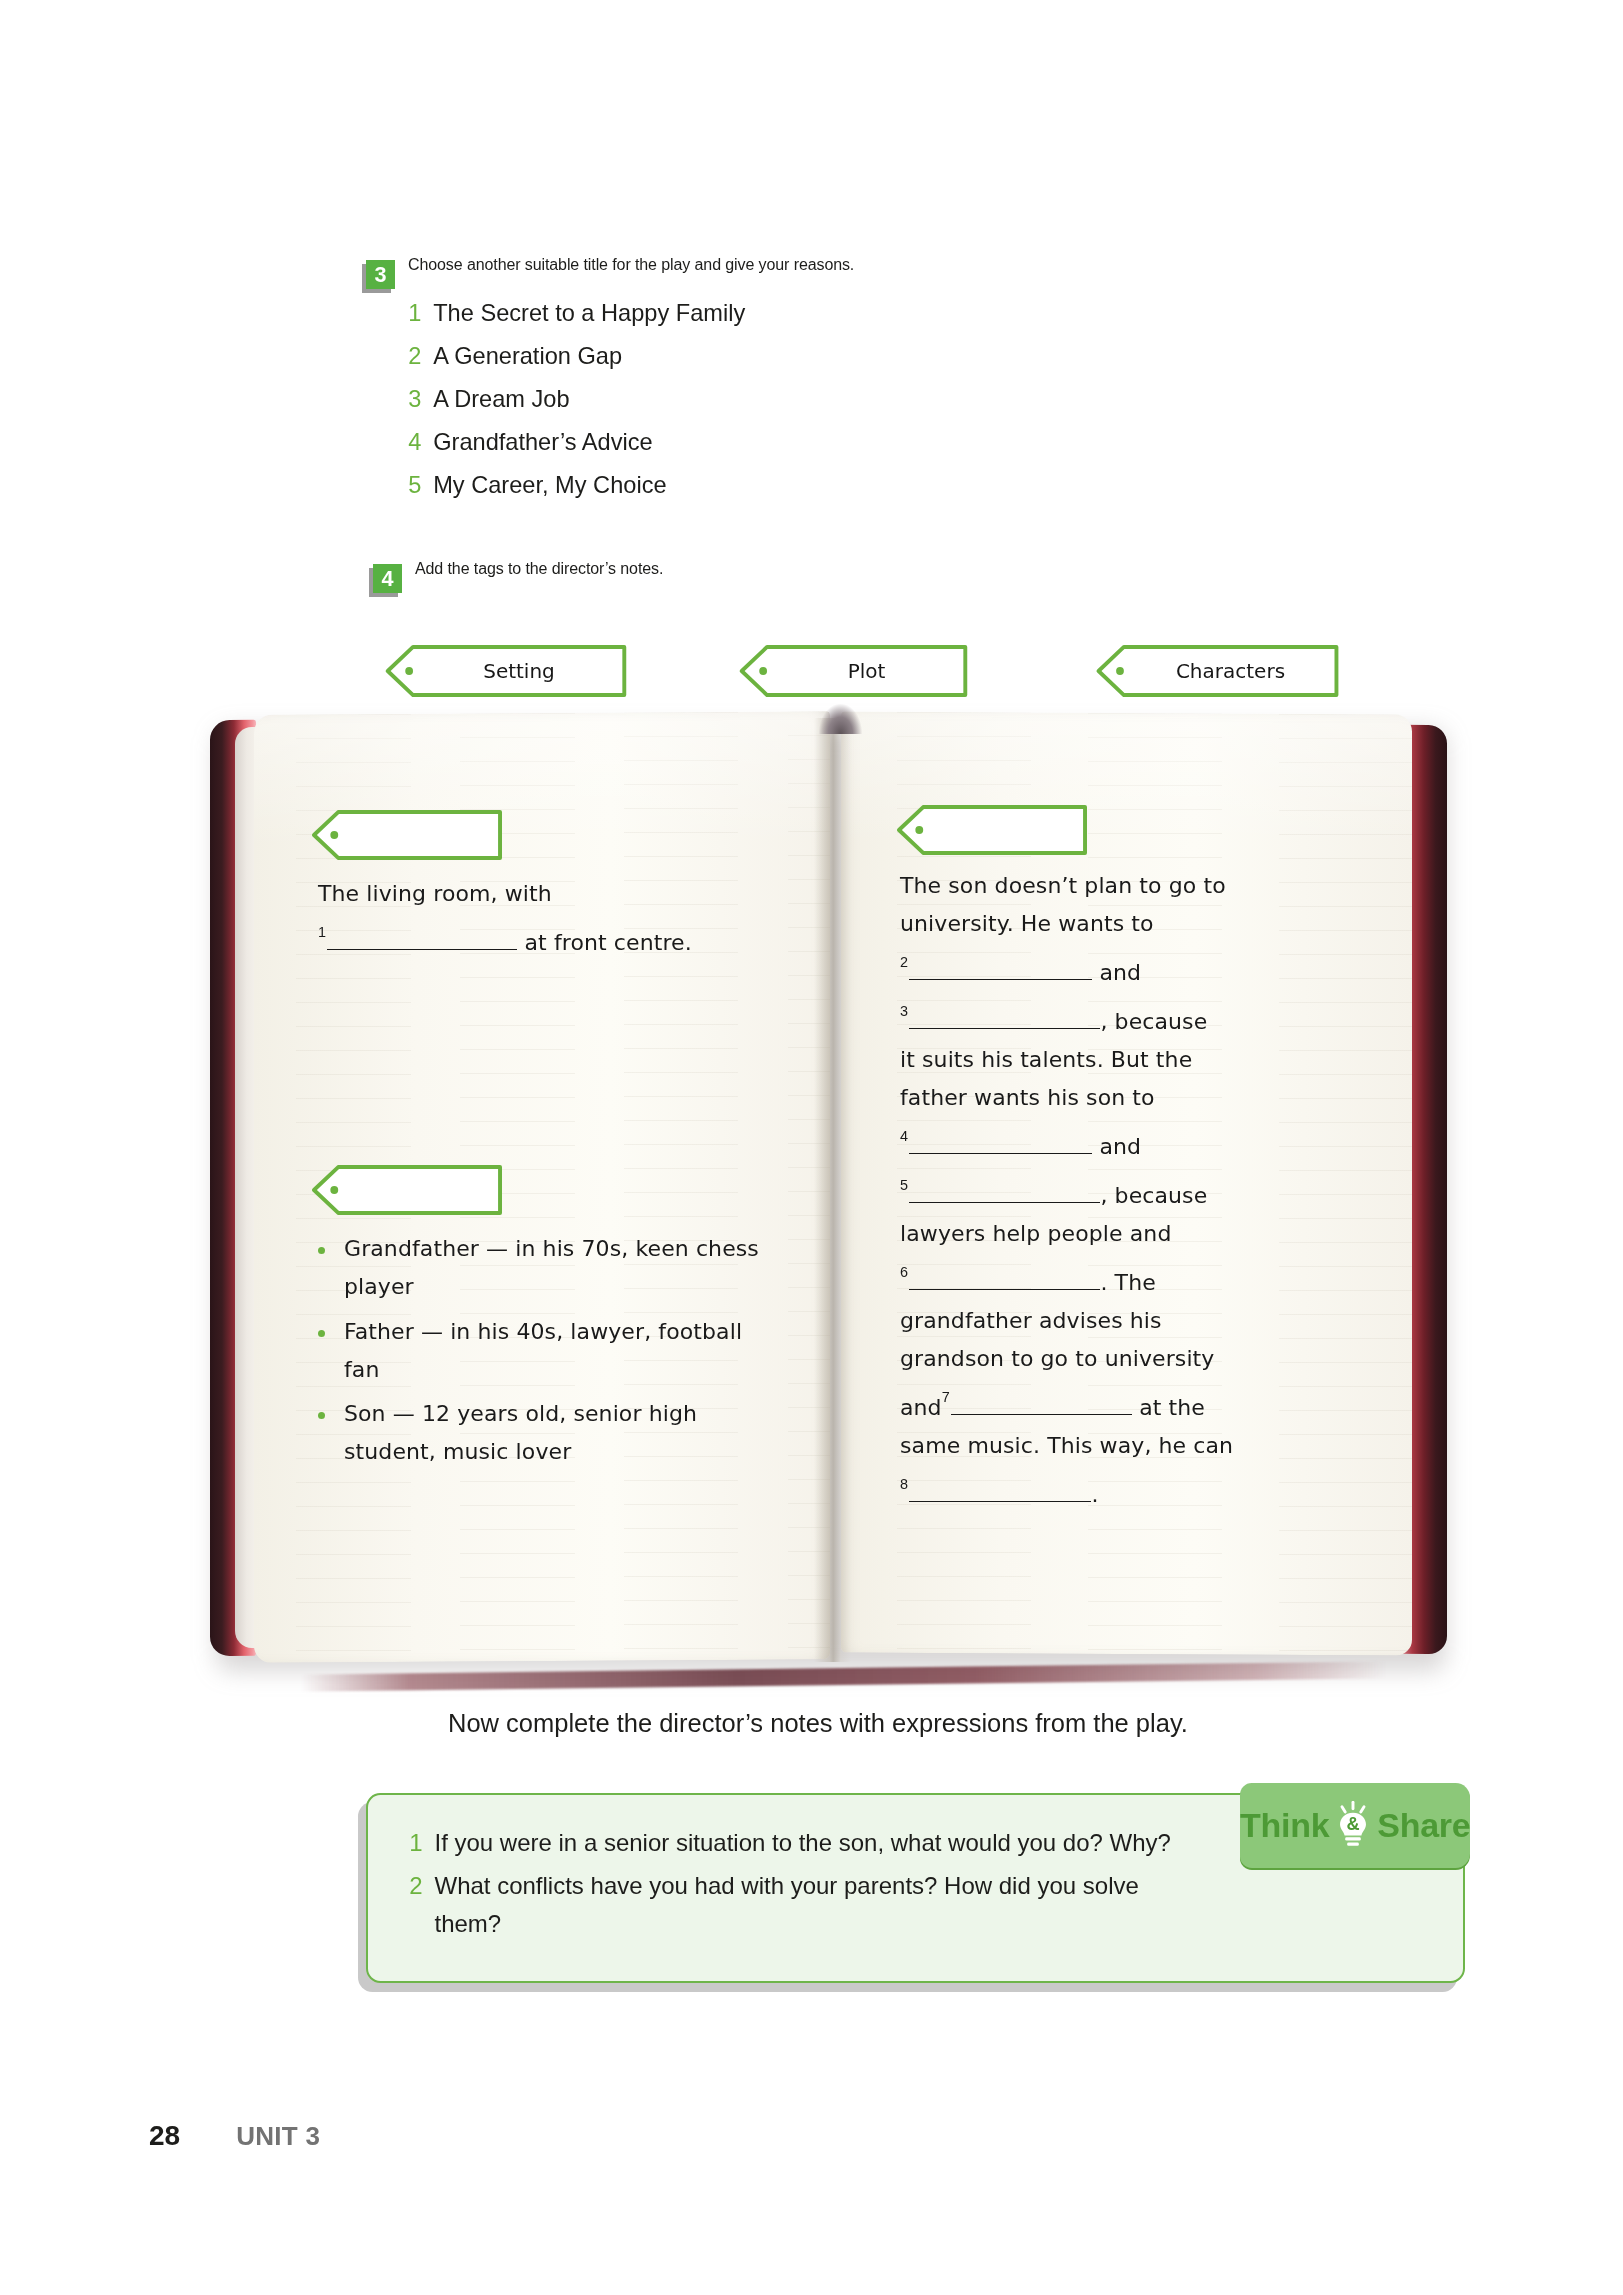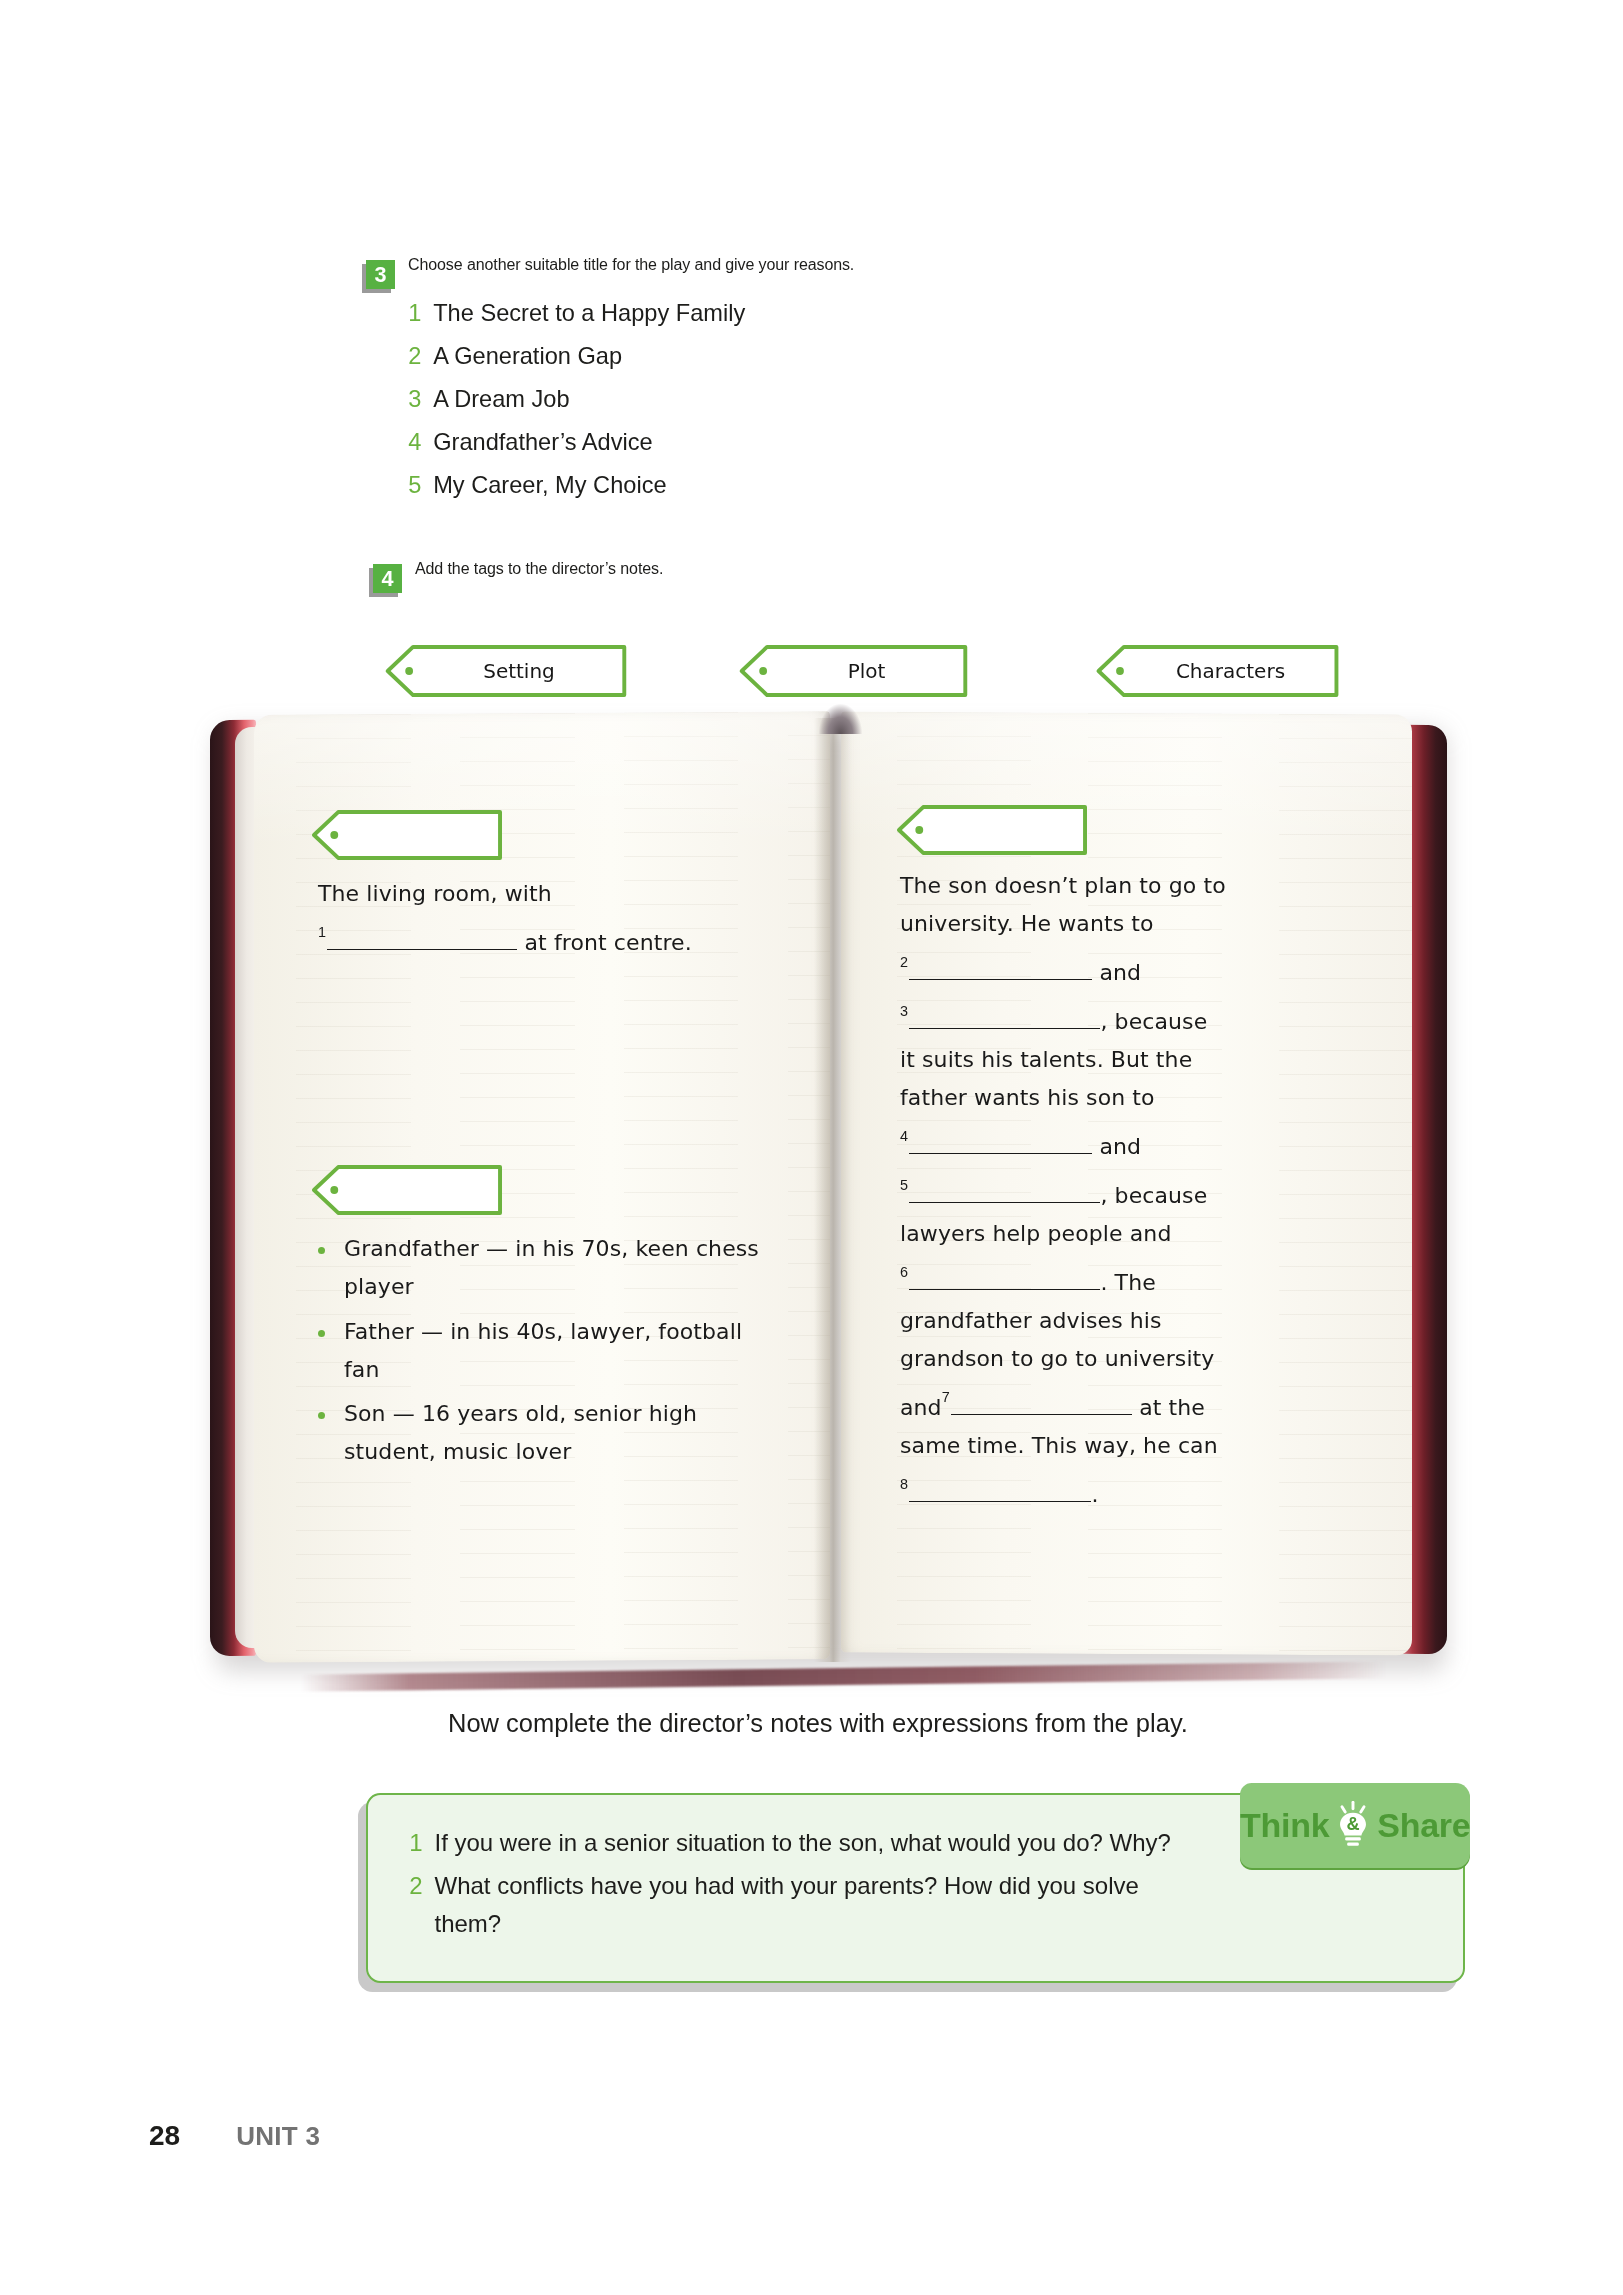--- a/index.html
+++ b/index.html
@@ -493,21 +493,21 @@
             <polygon points="40,3 287,3 287,73 40,73 3,38" fill="#ffffff" stroke="#6cb33f" stroke-width="6" stroke-linejoin="round"></polygon>
             <circle cx="34" cy="38" r="6" fill="#6cb33f"></circle>
           </svg>
           <span class="tag-label"></span>
         </div>
       </div>
 
       <ul class="nb-block char-list hand" style="left:118px; top:517px; width:445px;">
         <li>Grandfather — in his 70s, keen chess player</li>
         <li>Father — in his 40s, lawyer, football fan</li>
-        <li>Son — 16 years old, senior high student, music lover</li>
+        <li>Son — 12 years old, senior high student, music lover</li>
       </ul>
 
       <div class="nb-block" style="left:701px; top:92px;">
         <div class="tag">
           <svg class="tag-svg" width="190" height="50" viewBox="0 0 290 76">
             <polygon points="40,3 287,3 287,73 40,73 3,38" fill="#ffffff" stroke="#6cb33f" stroke-width="6" stroke-linejoin="round"></polygon>
             <circle cx="34" cy="38" r="6" fill="#6cb33f"></circle>
           </svg>
           <span class="tag-label"></span>
         </div>
@@ -535,21 +535,21 @@
         <div>lawyers help people and</div>
         <div>
           <span class="supnum">6</span><span class="blank" style="width:191px;"></span><span>. The</span>
         </div>
         <div>grandfather advises his</div>
         <div>grandson to go to university</div>
         <div>
           <span>and</span><span class="supnum">7</span><span class="blank" style="width:181px;"></span>
           <span>at the</span>
         </div>
-        <div>same time. This way, he can</div>
+        <div>same music. This way, he can</div>
         <div>
           <span class="supnum">8</span><span class="blank" style="width:182px;"></span><span>.</span>
         </div>
       </div>
 
     </div>
   </div>
 
   <div class="caption">Now complete the director’s notes with expressions from the play.</div>
 

